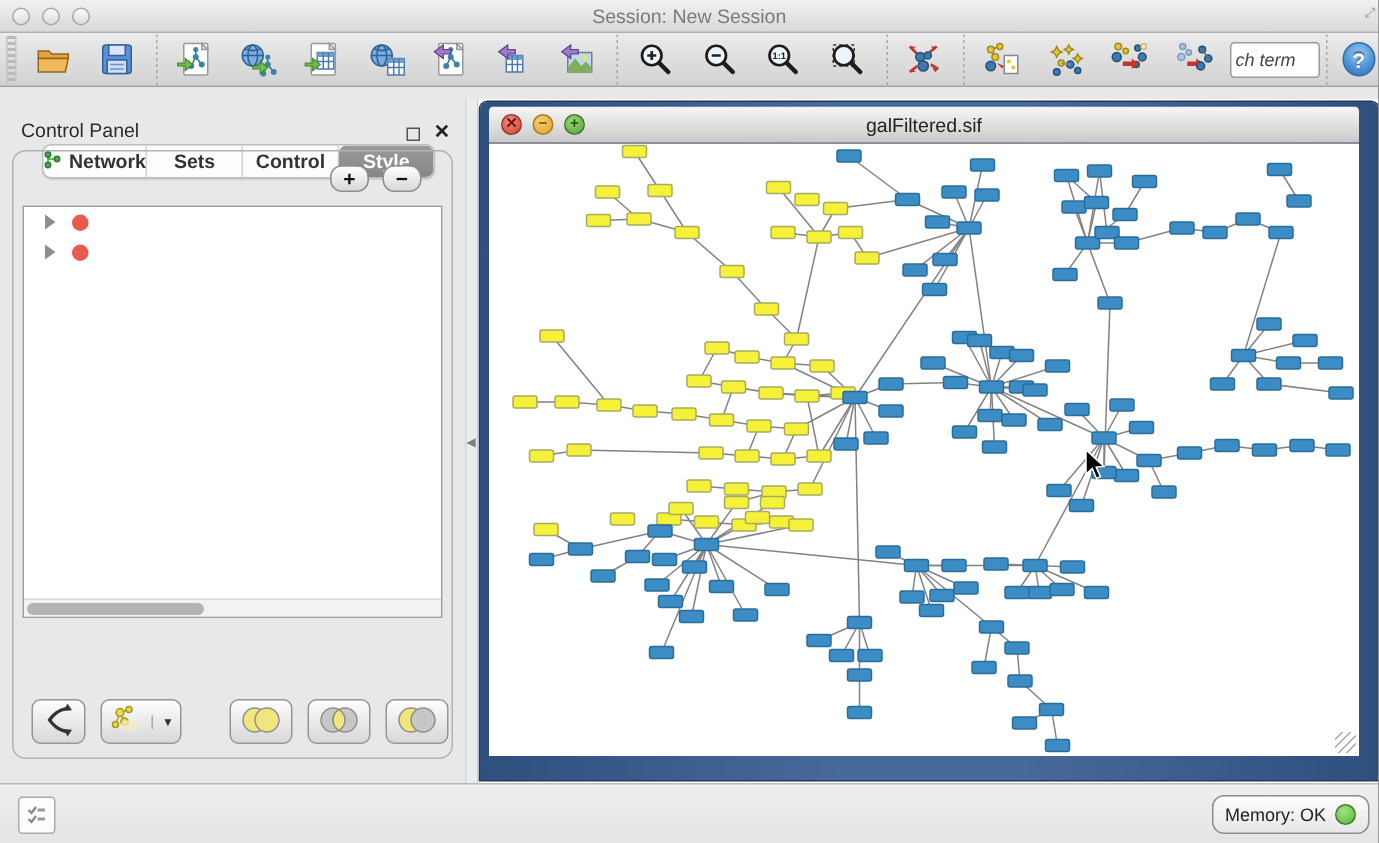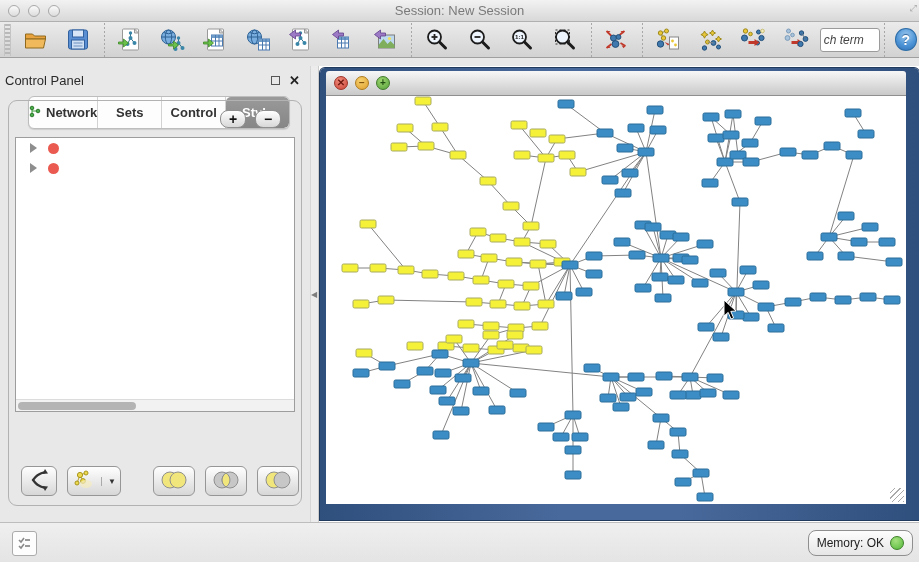--- a/index.html
+++ b/index.html
@@ -29,25 +29,25 @@
   .tb-search{width:60px;height:24px;border:1px solid #9b9b9b;border-radius:3px;background:#fff;
     font-family:"Liberation Sans",sans-serif;font-style:italic;font-size:12px;color:#444;
     padding:0 3px;margin-left:2px;}
   .tb-help{width:23px;height:23px;border-radius:50%;margin-left:6px;border:1px solid #2d6da8;
     background:radial-gradient(circle at 50% 32%, #9ec9ef, #4d94d6 55%, #2f6fb4);
     color:#fff;font-weight:bold;font-size:14px;display:flex;align-items:center;justify-content:center;
     text-shadow:0 -1px 1px #2a5f96;padding:0;}
   
   .main{position:absolute;left:0;top:66px;width:100%;height:456px;display:flex;}
   .control-panel{width:310px;height:100%;background:#e8e8e8;position:relative;}
-  .cp-header{height:28px;display:flex;align-items:center;padding:0 10px 0 5px;}
+  .cp-header{height:28px;display:flex;align-items:flex-end;padding:0 10px 0 14px;}
   .cp-title{font-size:13px;color:#2b2b2b;flex:1;}
   .cp-float{width:9px;height:9px;border:1.5px solid #555;margin-right:9px;background:transparent;padding:0;}
   .cp-close{border:none;background:none;font-size:13px;font-weight:bold;color:#222;padding:0;line-height:1;}
-  .cp-tabs{display:flex;height:33px;margin:2px 20px 0 28px;background:#fdfdfd;
+  .cp-tabs{display:flex;height:23px;margin:2px 20px 0 28px;background:#fdfdfd;
     border:1px solid #bdbdbd;border-radius:6px;overflow:hidden;box-shadow:0 1px 1px rgba(0,0,0,.12);}
   .tab{flex:1;display:flex;align-items:center;justify-content:center;font-size:13px;font-weight:bold;
     color:#333;border-right:1px solid #d2d2d2;gap:5px;background:transparent;border-top:none;border-bottom:none;border-left:none;padding:0;}
   .tab:last-child{border-right:none;}
   .tab.active{background:linear-gradient(#9a9a9a,#868686);color:#fff;border-radius:5px;}
   .cp-box{position:absolute;left:8px;top:34px;right:8px;bottom:16px;
     border:1px solid #b2b2b2;border-radius:9px;display:flex;flex-direction:column;}
   .pm-row{height:36px;display:flex;align-items:center;justify-content:flex-end;
     padding-right:20px;gap:9px;}
   .pm-btn{width:26px;height:18px;border:1px solid #8f8f8f;border-radius:8px;
@@ -484,20 +484,21 @@
 
     <div class="desktop">
       <div class="iframe">
         <div class="if-inner">
           <div class="if-titlebar">
             <div class="if-btns">
               <button class="if-btn if-close">✕</button>
               <button class="if-btn if-min">−</button>
               <button class="if-btn if-max">+</button>
             </div>
+            <div class="if-title">galFiltered.sif</div>
           </div>
           <div class="if-canvas">
             <svg id="graph-svg" width="580" height="408">
                 <line x1="97" y1="5" x2="114" y2="31" stroke="#828282" stroke-width="1"></line>
                 <line x1="114" y1="31" x2="132" y2="59" stroke="#828282" stroke-width="1"></line>
                 <line x1="79" y1="32" x2="100" y2="50" stroke="#828282" stroke-width="1"></line>
                 <line x1="73" y1="51" x2="100" y2="50" stroke="#828282" stroke-width="1"></line>
                 <line x1="100" y1="50" x2="132" y2="59" stroke="#828282" stroke-width="1"></line>
                 <line x1="132" y1="59" x2="162" y2="85" stroke="#828282" stroke-width="1"></line>
                 <line x1="162" y1="85" x2="185" y2="110" stroke="#828282" stroke-width="1"></line>

